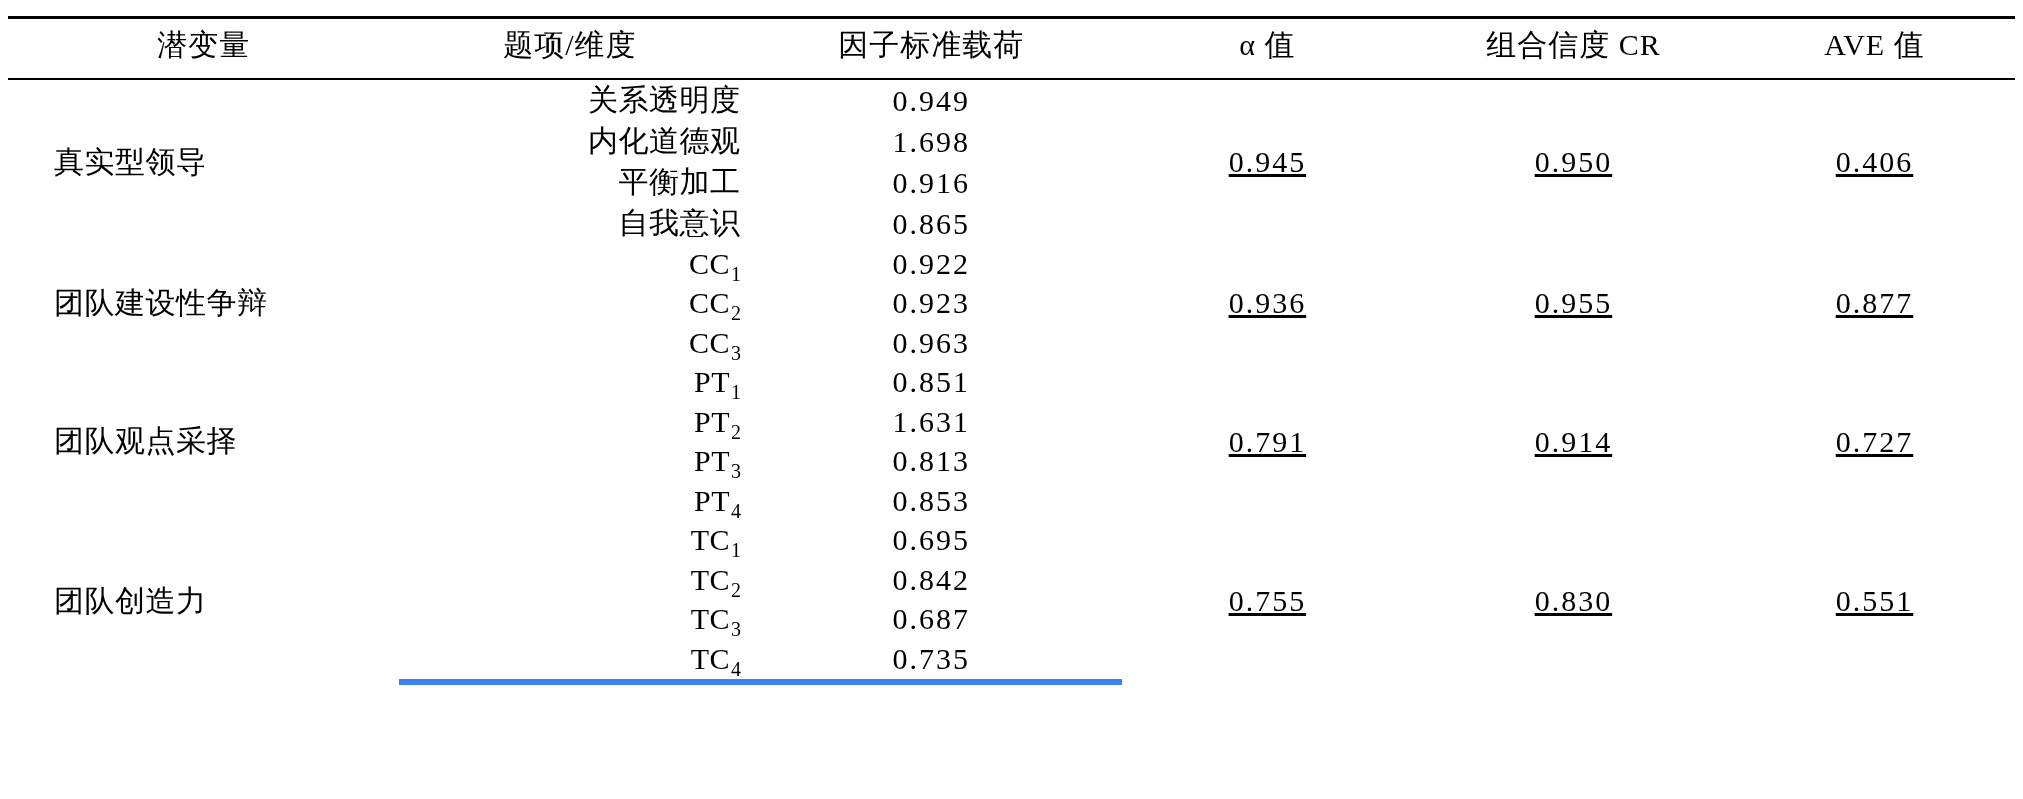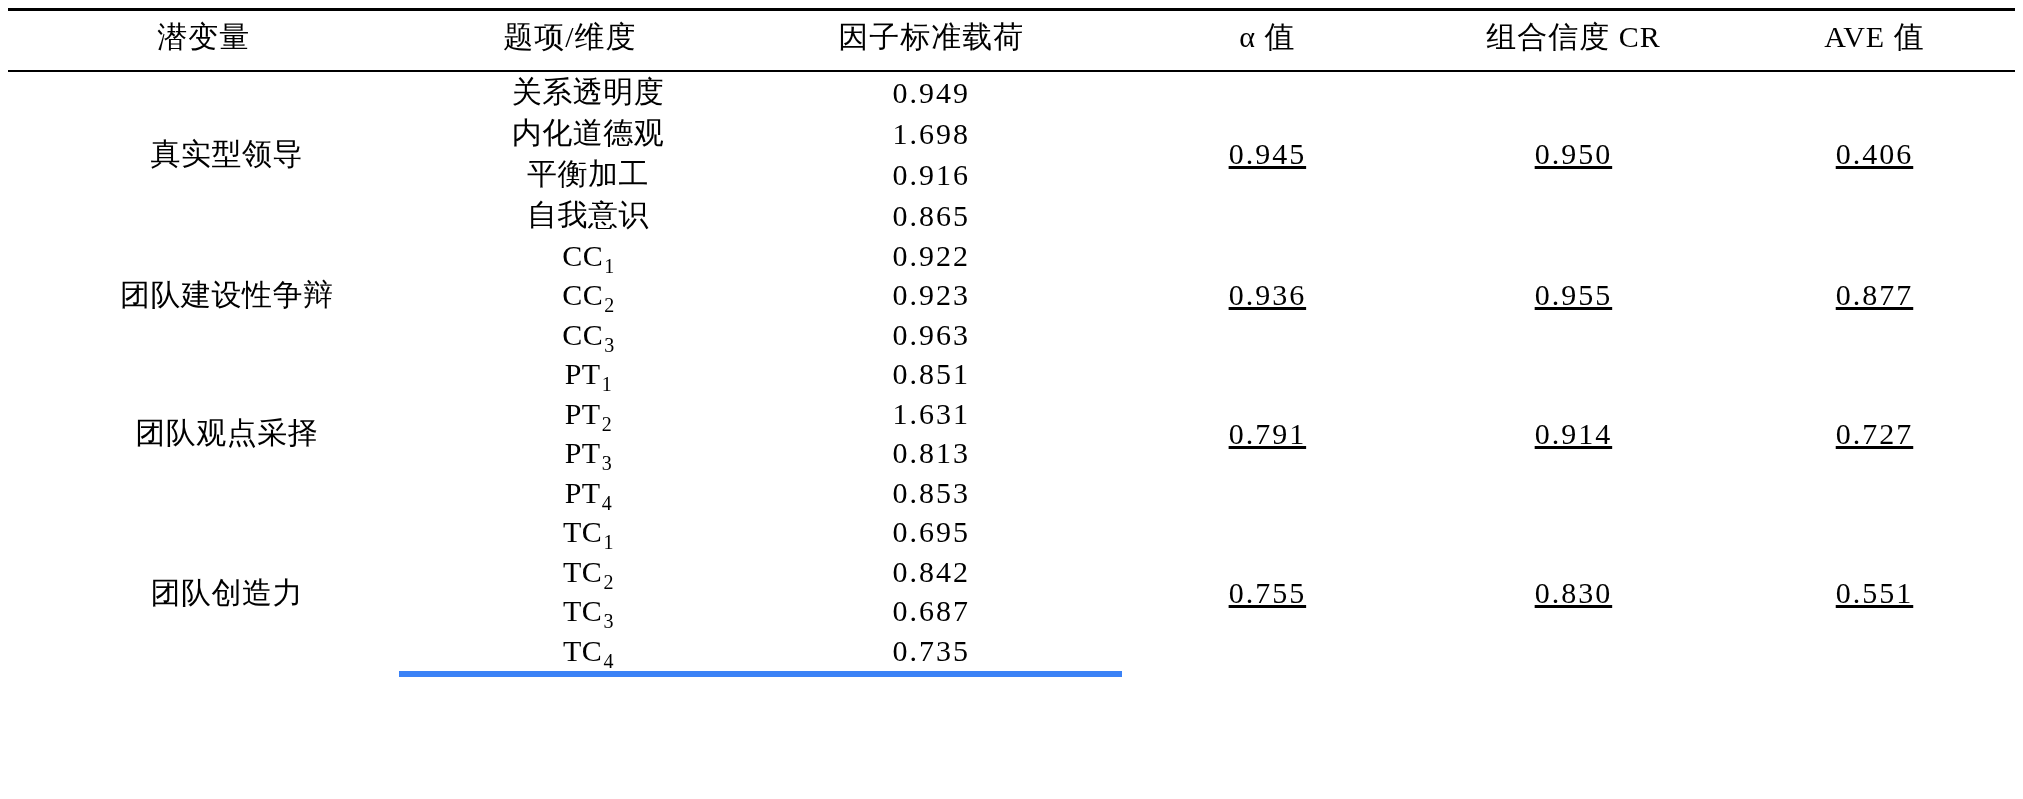--- a/index.html
+++ b/index.html
@@ -12,21 +12,21 @@
     height: 799px;
     font-family: "Liberation Serif", serif;
     color: #000000;
     overflow: hidden;
   }
   .sheet {
     width: 2023px;
     height: 692px;
     position: relative;
     box-sizing: border-box;
-    padding: 8px 8px;
+    padding: 16px 8px;
   }
   table.reliability {
     width: 100%;
     border-collapse: collapse;
     table-layout: fixed;
   }
   table.reliability col.c-latent   { width: 19.5%; }
   table.reliability col.c-item     { width: 17.0%; }
   table.reliability col.c-loading  { width: 19.0%; }
   table.reliability col.c-alpha    { width: 14.5%; }
@@ -43,25 +43,25 @@
     letter-spacing: 1px;
   }
   tbody td {
     font-size: 30px;
     padding: 0;
     height: 39.5px;
     vertical-align: middle;
     letter-spacing: 0.5px;
   }
   td.latent {
-    text-align: center;
+    text-align: left;
     padding-left: 46px;
   }
   td.item {
-    text-align: center;
+    text-align: right;
     padding-left: 36px;
   }
   td.num {
     text-align: center;
     font-family: "Liberation Serif", serif;
   }
   td.stat {
     text-align: center;
     text-decoration: underline;
   }

